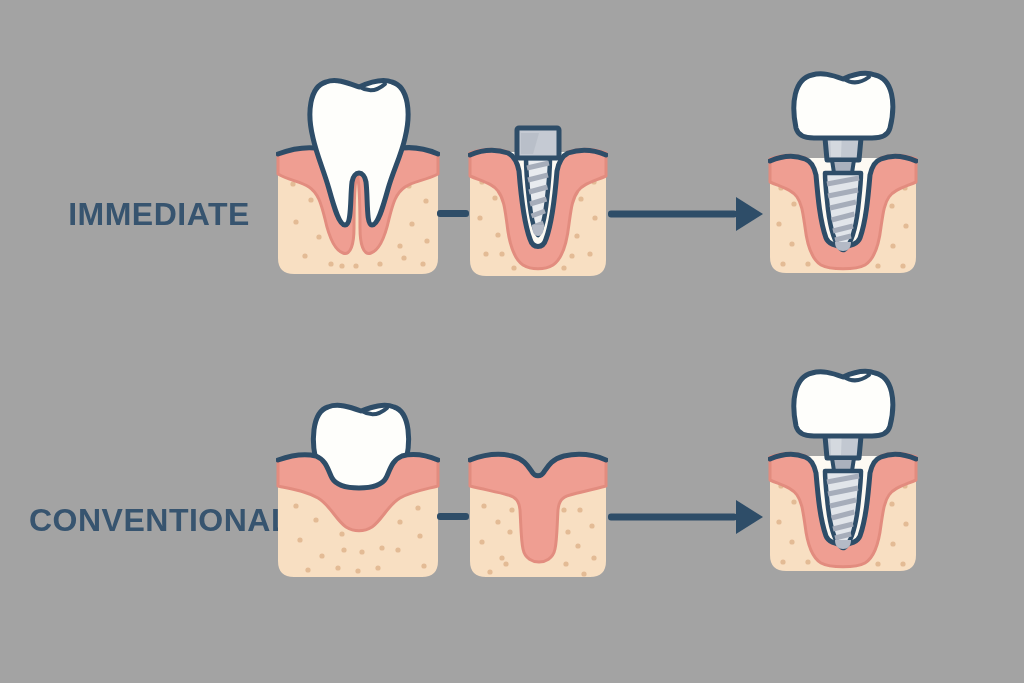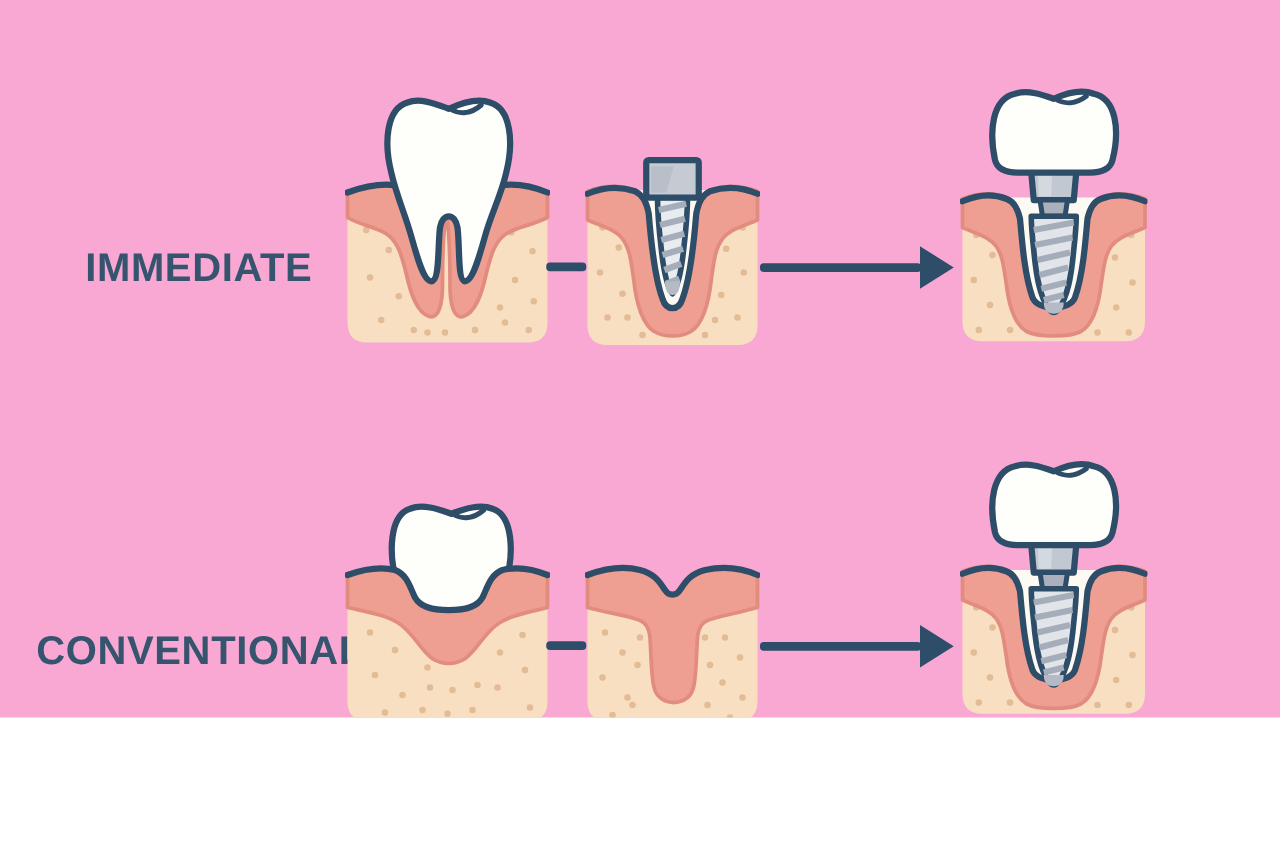--- a/index.html
+++ b/index.html
@@ -1,18 +1,18 @@
 <!DOCTYPE html>
 <html><head>
 <meta charset="utf-8">
 <style>
   html,body{margin:0;padding:0;}
   .canvas{
-    position:relative;width:1024px;height:574px;overflow:hidden;
-    background:#f9a8d4;
+    position:relative;width:1024px;height:683px;overflow:hidden;
+    background:#a3a3a3;
     font-family:"Liberation Sans","DejaVu Sans",sans-serif;
   }
   .row-label{
     position:absolute;width:240px;text-align:center;
     font-size:32px;font-weight:bold;letter-spacing:.5px;
     color:#37546F;line-height:32px;
   }
   #label-immediate{left:39px;top:198px;}
   #label-conventional{left:29px;top:504px;}
   .connector{

